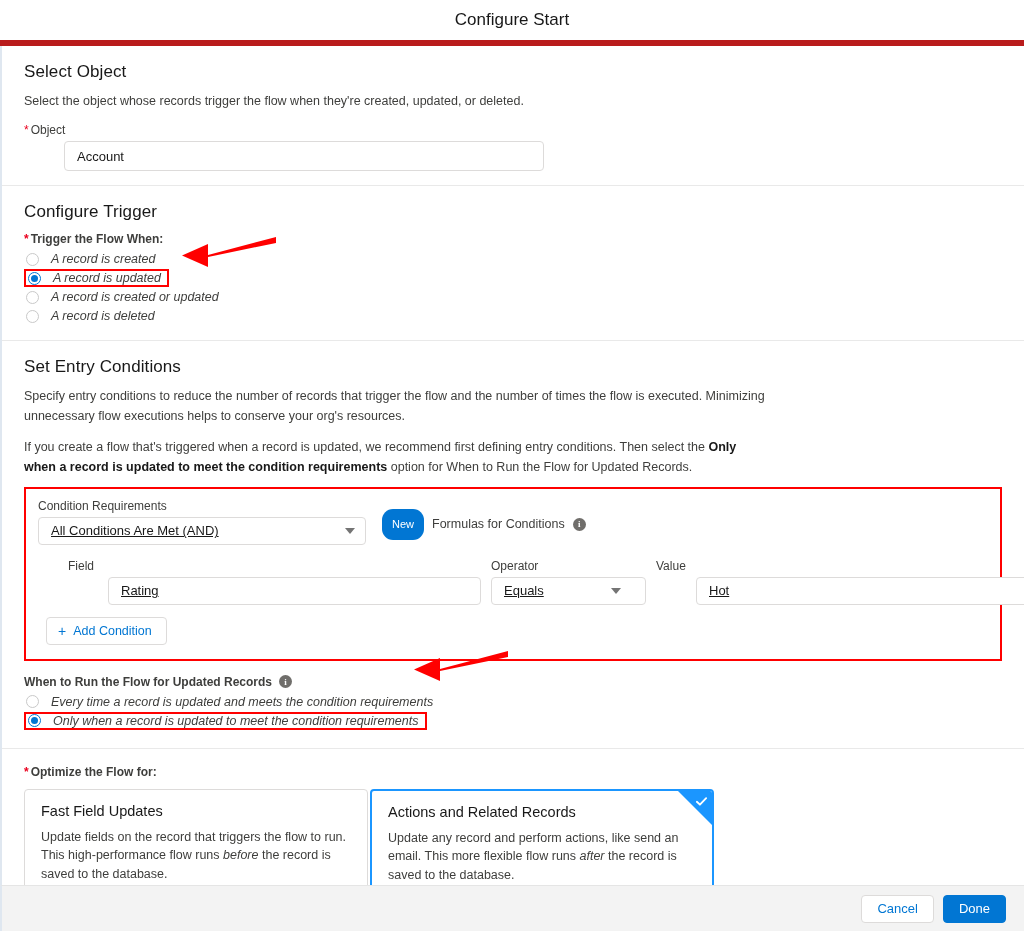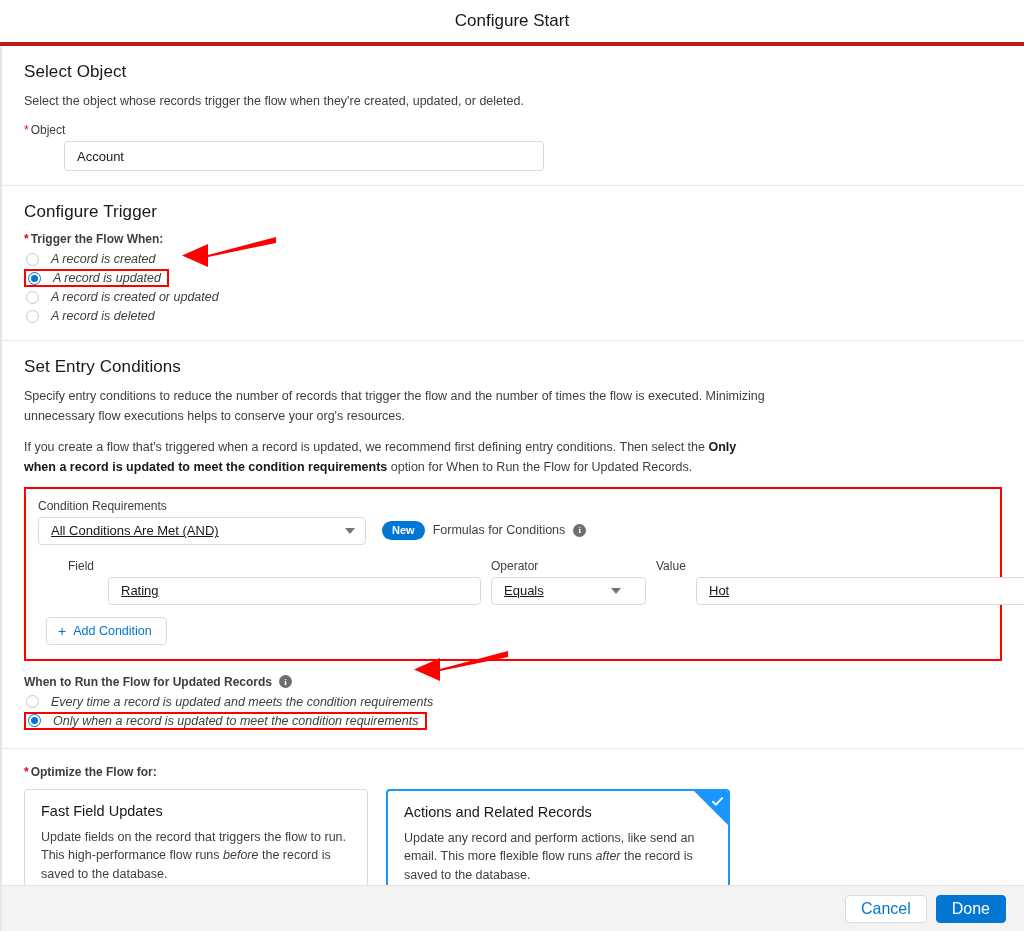--- a/index.html
+++ b/index.html
@@ -13,21 +13,21 @@
     width: 1024px; height: 931px;
     position: relative;
     overflow: hidden;
     font-size: 13px;
   }
 
   
   .modal-header {
     height: 46px;
     display: flex; align-items: center; justify-content: center;
-    border-bottom: 4px solid #b91c1c;
+    border-bottom: 6px solid #b91c1c;
     background: #fff;
   }
   .modal-title { font-size: 17px; color: #181818; font-weight: 400; }
 
   
   .modal-body {
     position: absolute;
     top: 46px; left: 0; right: 0; bottom: 46px;
     background: #fff;
     border-left: 2px solid #dfe7f0;
@@ -93,22 +93,22 @@
     width: 328px; height: 30px;
     border: 1px solid #dddbda; border-radius: 4px; background: #fff;
     display: flex; align-items: center; padding: 0 10px 0 12px;
     font-size: 13px; color: #181818; justify-content: space-between;
   }
   .caret {
     width: 0; height: 0; border-left: 5px solid transparent;
     border-right: 5px solid transparent; border-top: 6px solid #747474;
   }
   .badge-new {
-    background: #0176d3; color: #fff; font-size: 11px; font-weight: 700;
-    border-radius: 11px; padding: 3px 10px; line-height: 1.2;
+    background: #0176d3; color: #fff; font-size: 11px; font-weight: 400;
+    border-radius: 11px; padding: 9px 10px; line-height: 1.2;
   }
   .formula-line { display: flex; align-items: center; gap: 8px; padding-bottom: 5px; }
   .formula-text { font-size: 12.5px; color: #3e3e3c; }
   .info-icon {
     width: 13px; height: 13px; border-radius: 50%;
     background: #706e6b; color: #fff; font-size: 9px; font-weight: 700;
     display: inline-flex; align-items: center; justify-content: center;
     font-family: "Liberation Serif", serif; flex: none;
   }
 
@@ -135,21 +135,21 @@
 
   .add-cond {
     margin: 12px 0 0 8px; display: inline-flex; align-items: center; gap: 7px;
     border: 1px solid #dddbda; border-radius: 4px; background: #fff;
     height: 28px; padding: 0 14px 0 11px;
     color: #0176d3; font-size: 12.5px; font-weight: 400;
   }
   .plus { font-size: 14px; line-height: 1; color: #0176d3; }
 
   
-  .cards { display: flex; gap: 18px; margin-top: 10px; }
+  .cards { display: flex; gap: 2px; margin-top: 10px; }
   .card {
     width: 344px; min-height: 82px;
     border: 1px solid #dddbda; border-radius: 4px;
     background: #fff; padding: 13px 16px 14px 16px; position: relative;
     overflow: hidden;
   }
   .card.selected { border: 2px solid #1b96ff; }
   .card-title { font-size: 14.5px; color: #181818; margin-bottom: 9px; font-weight: 400; }
   .card-desc { font-size: 12.5px; color: #3e3e3c; line-height: 1.48; }
   .card-corner {
@@ -163,21 +163,21 @@
   
   .modal-footer {
     position: absolute; left: 0; right: 0; bottom: 0; height: 46px;
     background: #f3f3f3; border-top: 1px solid #e5e5e5;
     display: flex; align-items: center; justify-content: flex-end;
     gap: 9px; padding-right: 18px;
     border-left: 2px solid #dfe7f0;
   }
   .btn {
     height: 28px; min-width: 62px; padding: 0 15px;
-    border-radius: 4px; font-size: 16px;
+    border-radius: 4px; font-size: 13px;
     display: inline-flex; align-items: center; justify-content: center;
   }
   .btn-neutral { background: #fff; border: 1px solid #dddbda; color: #0176d3; }
   .btn-brand { background: #0176d3; border: 1px solid #0176d3; color: #fff; }
 
   
   .arrow { position: absolute; pointer-events: none; }
 </style>
 </head>
 <body>

